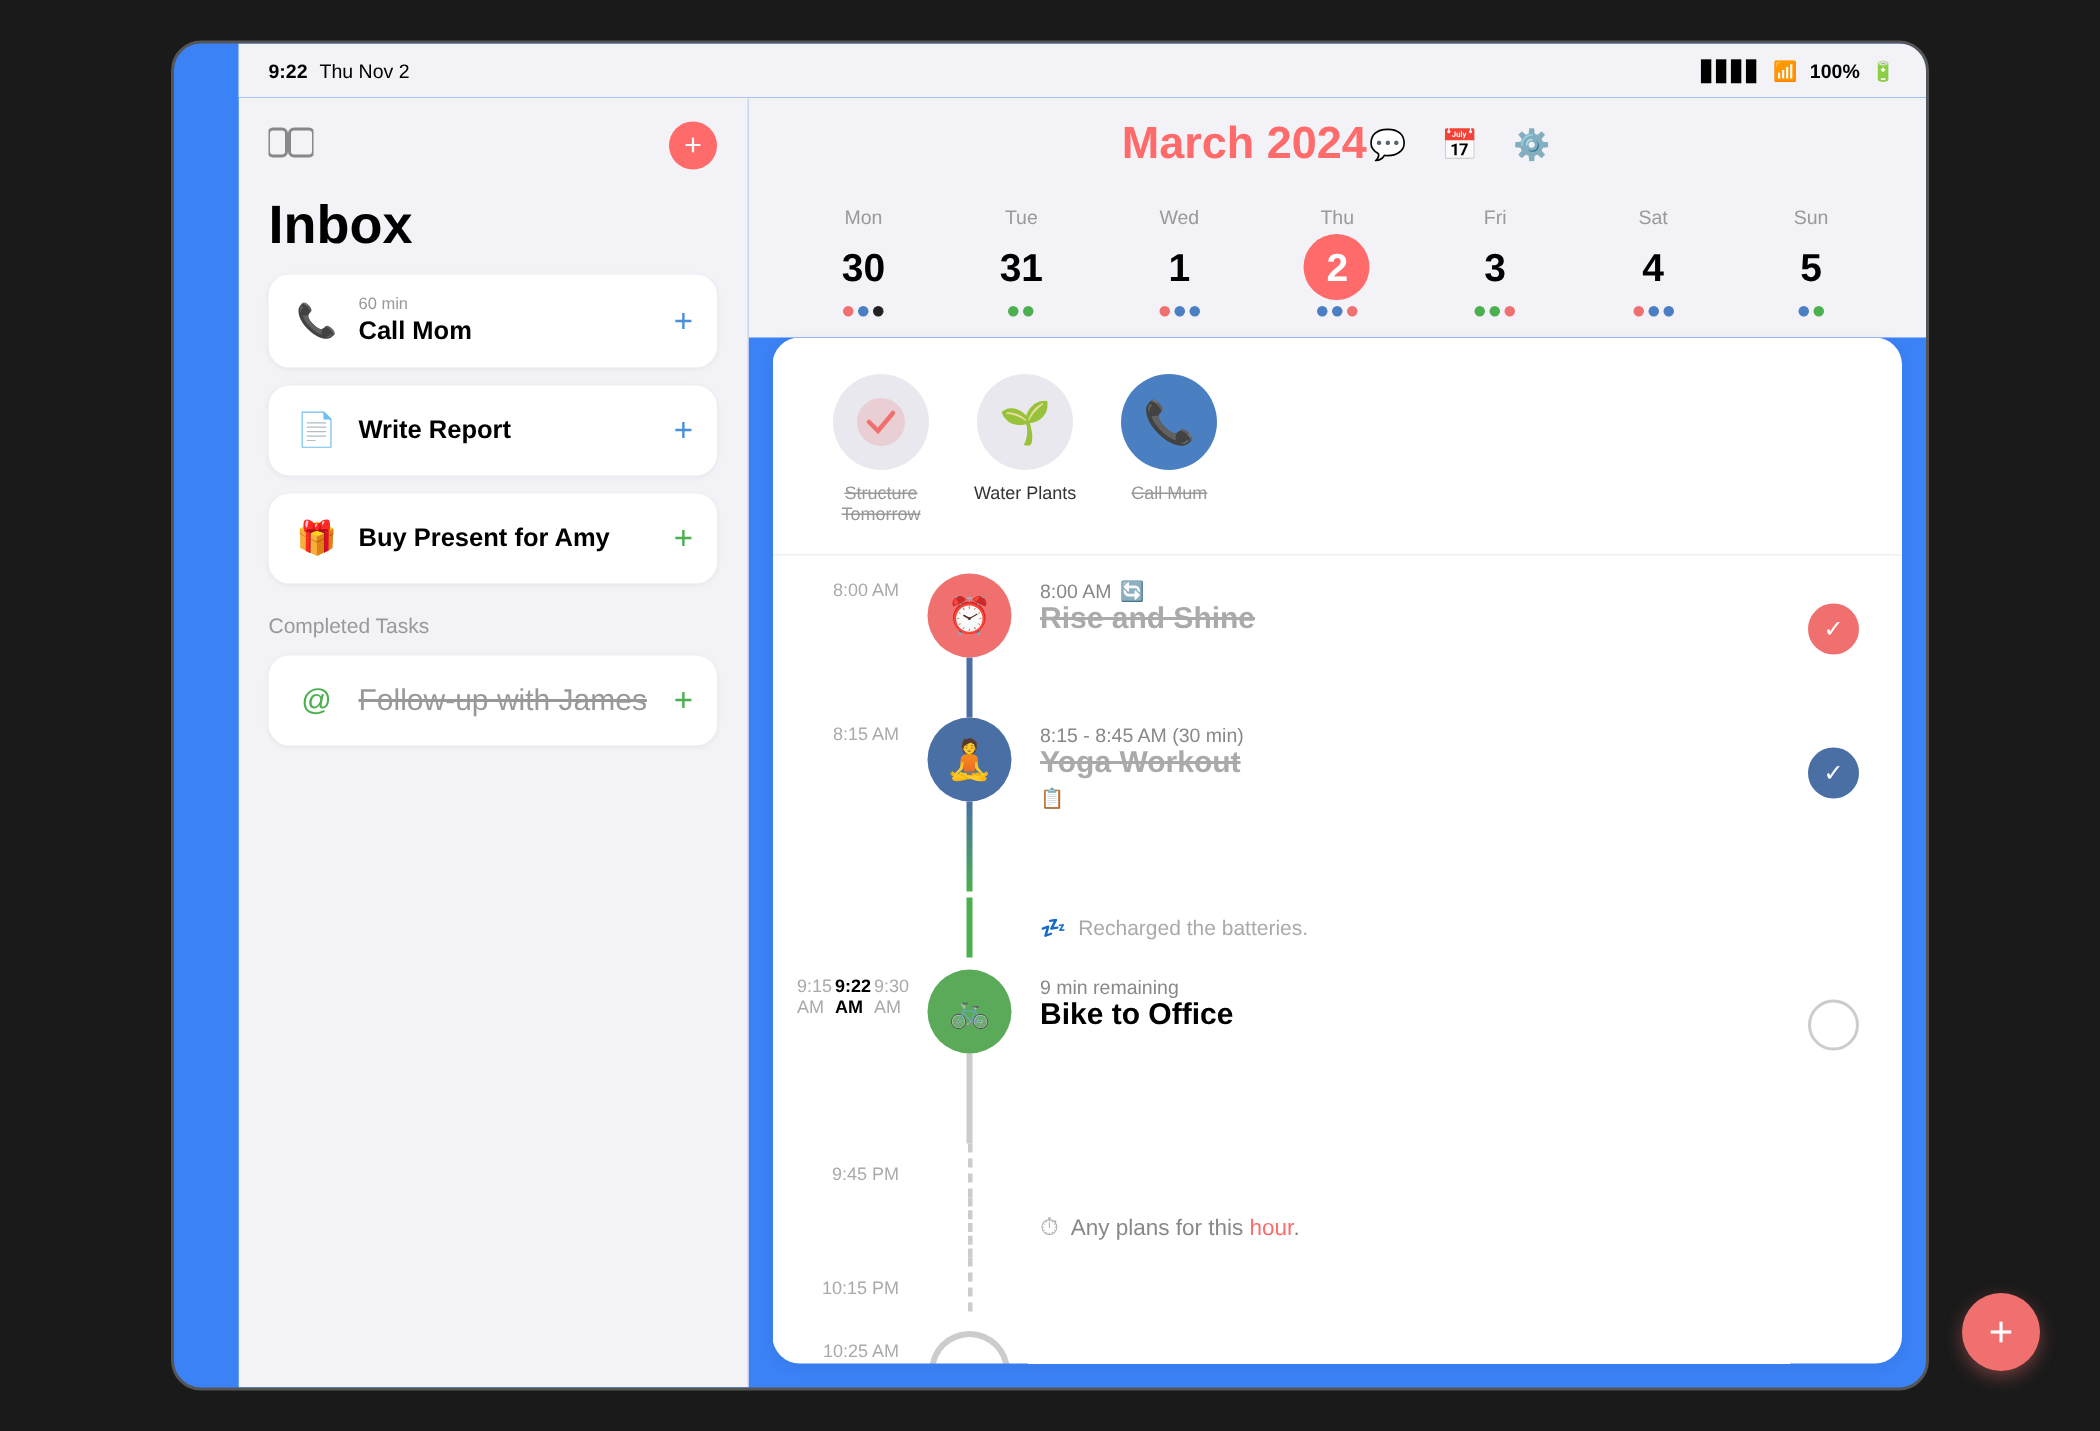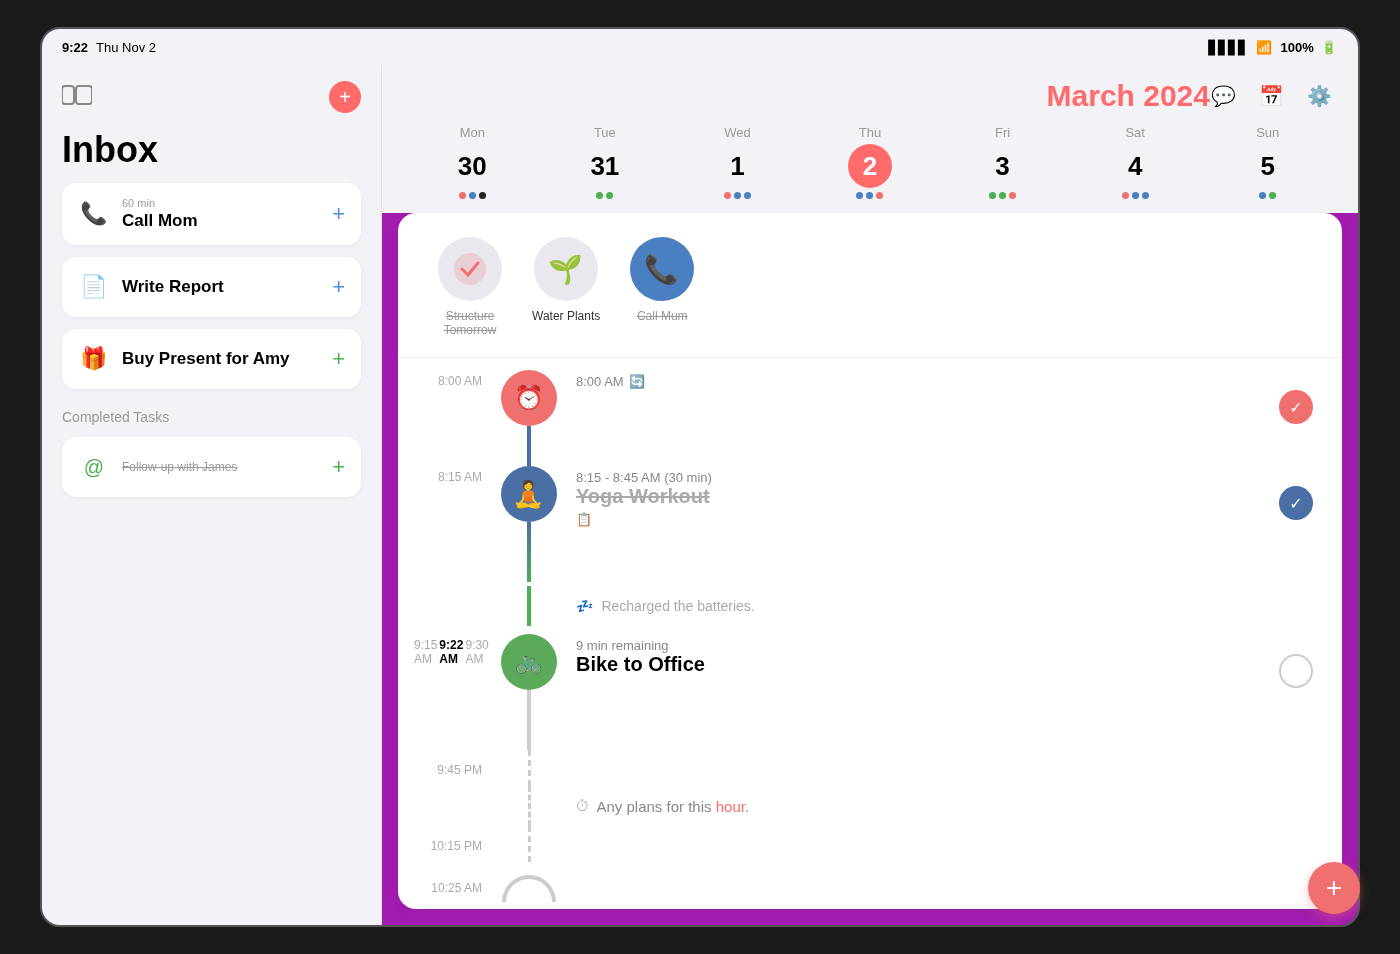--- a/index.html
+++ b/index.html
@@ -5,29 +5,30 @@
     * { box-sizing: border-box; margin: 0; padding: 0; }
     body {
       font-family: -apple-system, BlinkMacSystemFont, 'Segoe UI', sans-serif;
       background: #1a1a1a;
       display: flex;
       justify-content: center;
       align-items: center;
       min-height: 100vh;
     }
     .device-frame {
-      width: 1320px;
+      width: 1172px;
       height: 900px;
-      background: #a21caf;
+      background: #3b82f6;
       border-radius: 20px;
       overflow: hidden;
       position: relative;
       display: flex;
       flex-direction: column;
       border: 2px solid #555;
+      padding-left: 43px;
     }
     
     .status-bar {
       background: #f2f2f7;
       height: 36px;
       display: flex;
       align-items: center;
       padding: 0 20px;
       font-size: 13px;
       font-weight: 600;
@@ -131,21 +132,21 @@
     .completed-card {
       background: white;
       border-radius: 14px;
       padding: 14px 16px;
       display: flex;
       align-items: center;
       gap: 12px;
       box-shadow: 0 1px 4px rgba(0,0,0,0.06);
     }
     .completed-task-name {
-      font-size: 12px;
+      font-size: 20px;
       font-weight: 500;
       color: #999;
       text-decoration: line-through;
       flex: 1;
     }
     
     .right-panel {
       flex: 1;
       display: flex;
       flex-direction: column;
@@ -153,22 +154,22 @@
     }
     
     .calendar-header {
       background: #f2f2f7;
       padding: 14px 24px 10px;
       flex-shrink: 0;
     }
     .calendar-month-row {
       display: flex;
       align-items: center;
-      justify-content: flex-end;
-      margin-bottom: 8px;
+      justify-content: center;
+      margin-bottom: 20px;
     }
     .calendar-month {
       font-size: 30px;
       font-weight: 800;
       color: #000;
     }
     .calendar-month span {
       color: #ff6b6b;
     }
     .calendar-header-icons {
@@ -560,20 +561,21 @@
             <div class="time-label">8:00 AM</div>
             <div style="display:flex; flex-direction:column; align-items:center;">
               <div class="event-icon-circle pink">⏰</div>
               <div style="width:4px; height:40px; background:#4a6fa5; margin-top:0;"></div>
             </div>
             <div class="event-content">
               <div class="event-time-text">
                 <span>8:00 AM</span>
                 <span>🔄</span>
               </div>
+              <div class="event-name strikethrough">Rise and Shine</div>
             </div>
             <div style="display:flex; justify-content:center; padding-top:12px;">
               <div class="check-circle checked-pink">✓</div>
             </div>
           </div>
 
           <div style="display:grid; grid-template-columns: 80px 70px 1fr 60px; align-items:start; min-height:120px;">
             <div class="time-label">8:15 AM</div>
             <div style="display:flex; flex-direction:column; align-items:center;">
               <div class="event-icon-circle blue-dark" style="font-size:26px;">🧘</div>

